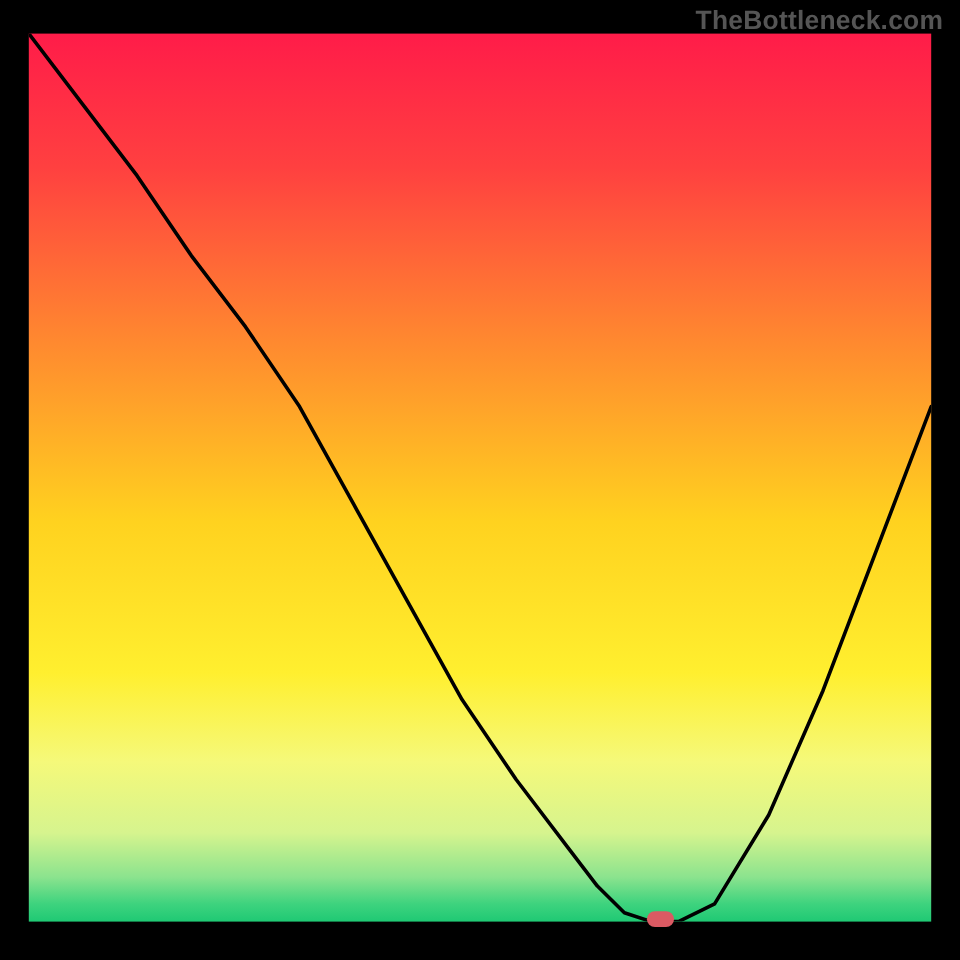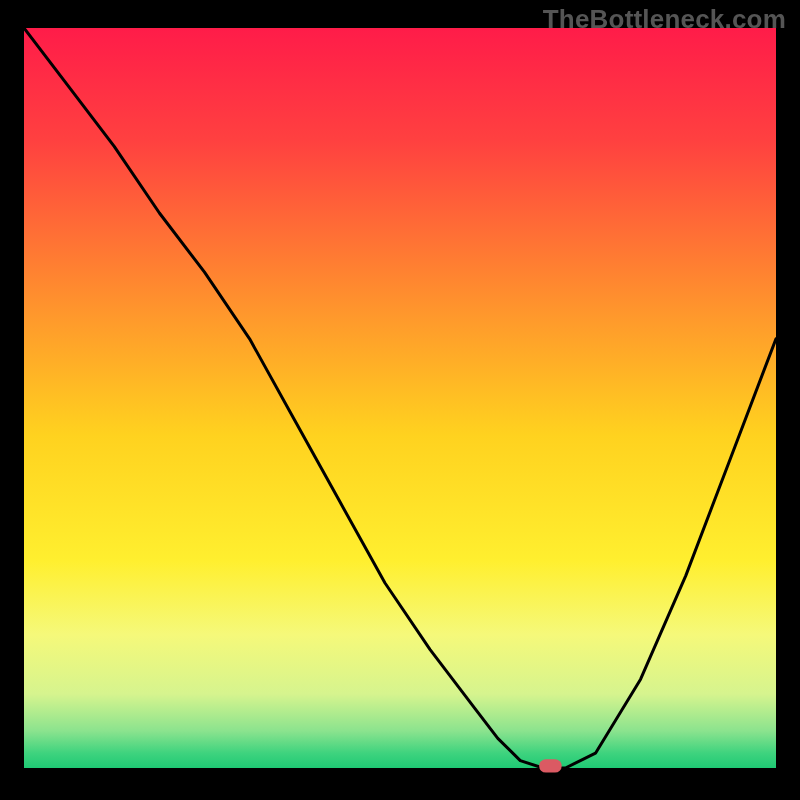--- a/index.html
+++ b/index.html
@@ -14,21 +14,21 @@
     position: relative;
     width: 800px;
     height: 800px;
     background: #000;
   }
   .watermark {
     position: absolute;
     top: 4px;
     right: 14px;
     color: #555;
-    font-size: 26px;
+    font-size: 22px;
     font-weight: 600;
     letter-spacing: 0.2px;
   }
   svg.chart {
     position: absolute;
     left: 0;
     top: 0;
   }
 </style>
 </head>

